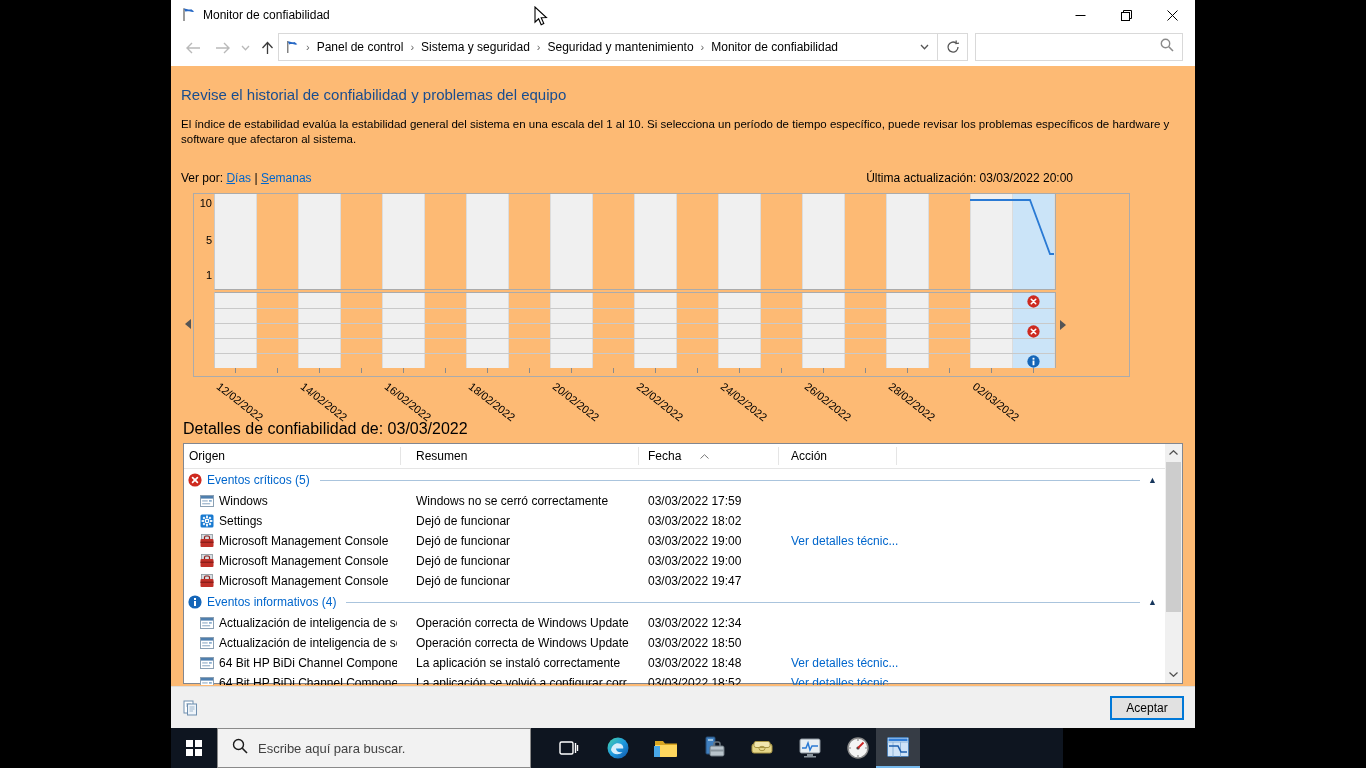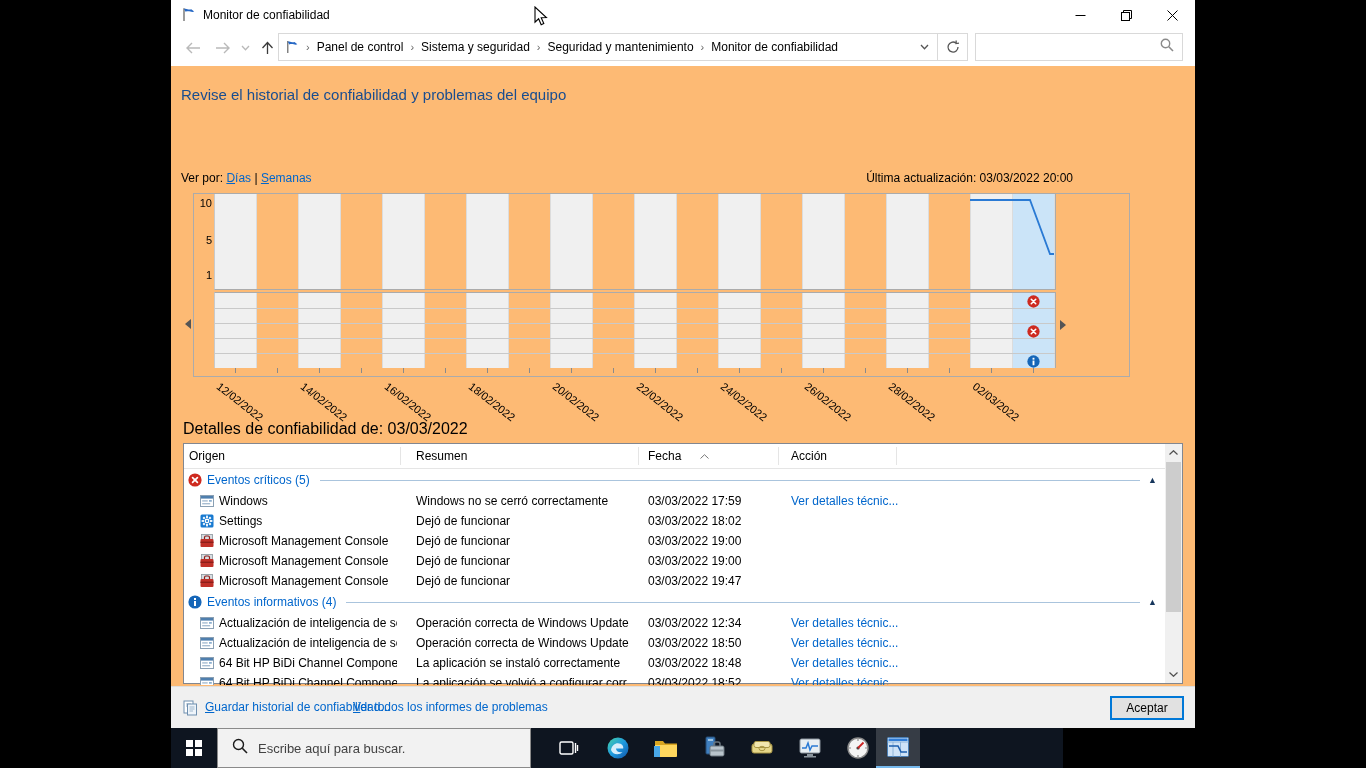--- a/index.html
+++ b/index.html
@@ -28,21 +28,21 @@
   .searchbox{position:absolute;left:804px;top:3px;width:208px;height:28px;border:1px solid #d9d9d9;box-sizing:border-box;
              background:#fff;display:flex;align-items:center;}
   .searchbox input{flex:1;border:none;outline:none;font-size:12px;padding:0 4px 0 8px;font-family:inherit;background:transparent;}
   .searchbox .mag{margin-right:8px;}
 
   
   #heading{position:absolute;left:10px;top:86px;font-size:15px;font-weight:normal;color:#1a4d8f;margin:0;}
   #desc{position:absolute;left:10px;top:117px;width:1002px;font-size:11.5px;line-height:15px;color:#000;margin:0;}
   #viewbar{position:absolute;left:10px;top:171px;width:892px;height:16px;font-size:12px;}
   #viewbar .lbl{color:#000;}
-  a.link{color:#0066cc;text-decoration:none;cursor:pointer;}
+  a.link{color:#0066cc;text-decoration:none;cursor:pointer;margin-top:40px;}
   #lastupdate{position:absolute;right:0;top:0;color:#000;}
 
   
   #chart{position:absolute;left:12px;top:193px;width:893px;height:232px;}
   #chart .frame{position:absolute;left:10px;top:0;width:937px;height:184px;border:1px solid #ababab;box-sizing:border-box;}
   .ylab{position:absolute;left:2px;width:16px;text-align:right;font-size:11px;color:#000;}
   #plot{position:absolute;left:20px;top:0px;width:840px;height:95px;border-right:1px solid #ababab;border-left:1px solid #c9c9c9;border-bottom:1px solid #ababab;box-sizing:content-box;}
   #rowsband{position:absolute;left:20px;top:98px;width:840px;height:75px;border-top:1px solid #ababab;border-left:1px solid #c9c9c9;border-right:1px solid #ababab;box-sizing:content-box;}
   .daycol{position:absolute;top:0;width:42px;height:100%;border-right:1px solid #dcdcdc;box-sizing:border-box;}
   .daycol.shade{background:#f0f0f0;}
@@ -193,20 +193,21 @@
         <span class="mag">
           <svg width="14" height="14" viewBox="0 0 14 14">
               <circle cx="5.5" cy="5.5" r="4.2" fill="none" stroke="#8a8a8a" stroke-width="1.4"></circle>
               <path d="M8.8 8.8 L13 13" stroke="#8a8a8a" stroke-width="1.6"></path>
             </svg>
         </span>
       </div>
     </div>
 
     <h1 id="heading">Revise el historial de confiabilidad y problemas del equipo</h1>
+    <p id="desc">El índice de estabilidad evalúa la estabilidad general del sistema en una escala del 1 al 10. Si selecciona un período de tiempo específico, puede revisar los problemas específicos de hardware y software que afectaron al sistema.</p>
 
     <div id="viewbar">
       <span class="lbl">Ver por:</span>
       <a class="link accel"><span style="text-decoration:underline">D</span>ías</a>
       <span class="lbl">|</span>
       <a class="link accel"><span style="text-decoration:underline">S</span>emanas</a>
       <span id="lastupdate">Última actualización: 03/03/2022 20:00</span>
     </div>
 
     <div id="chart">

